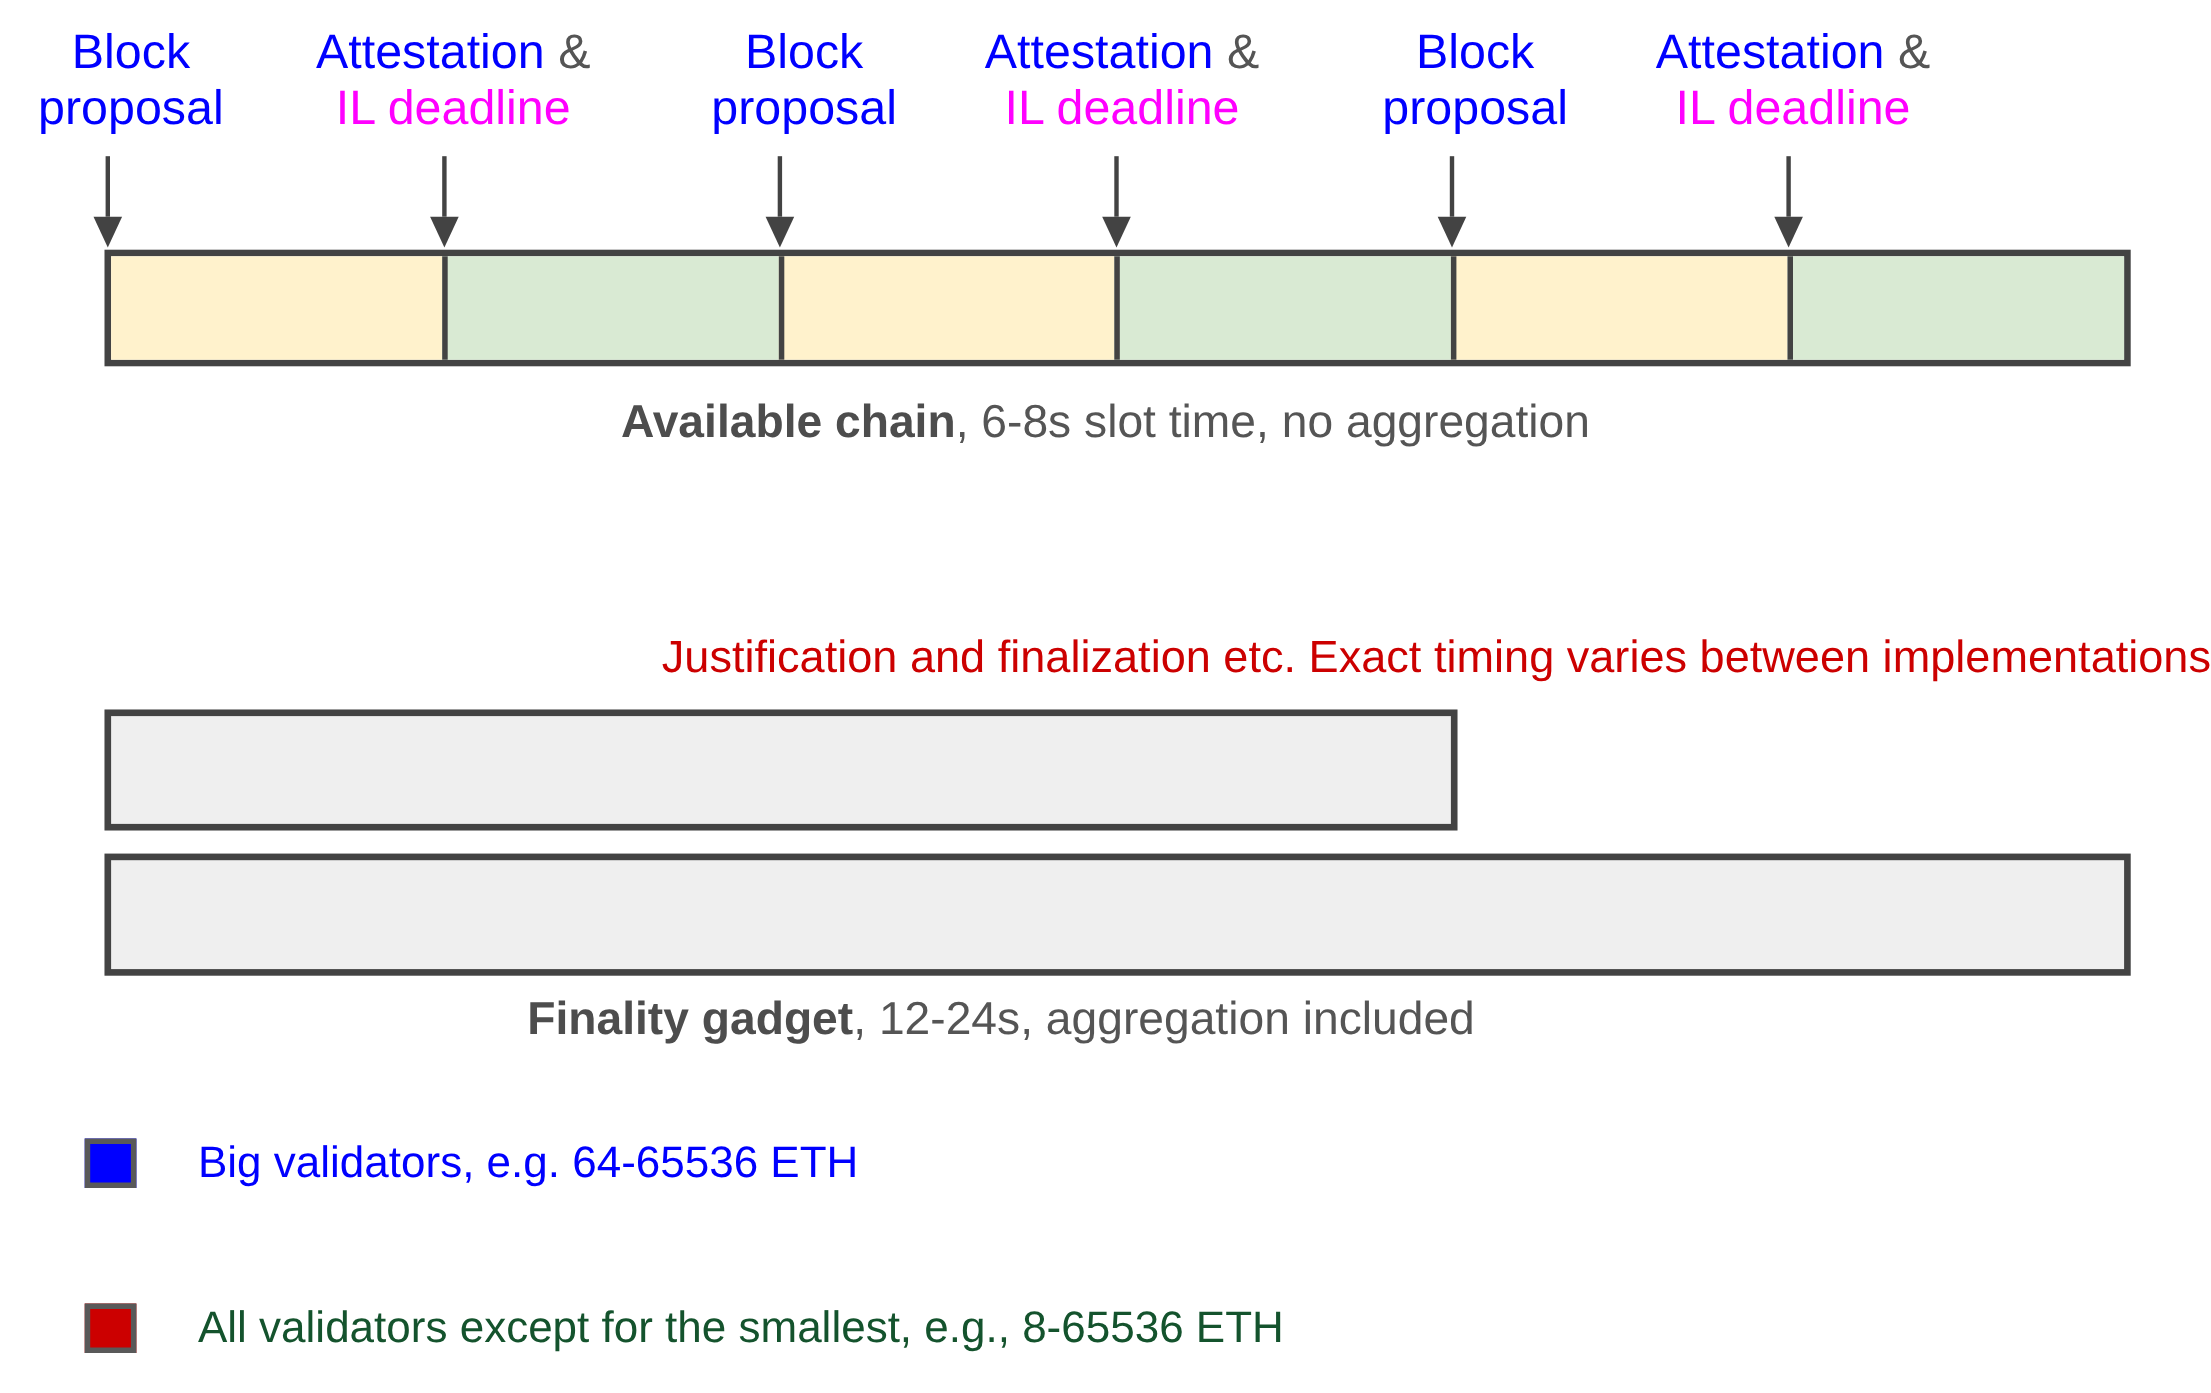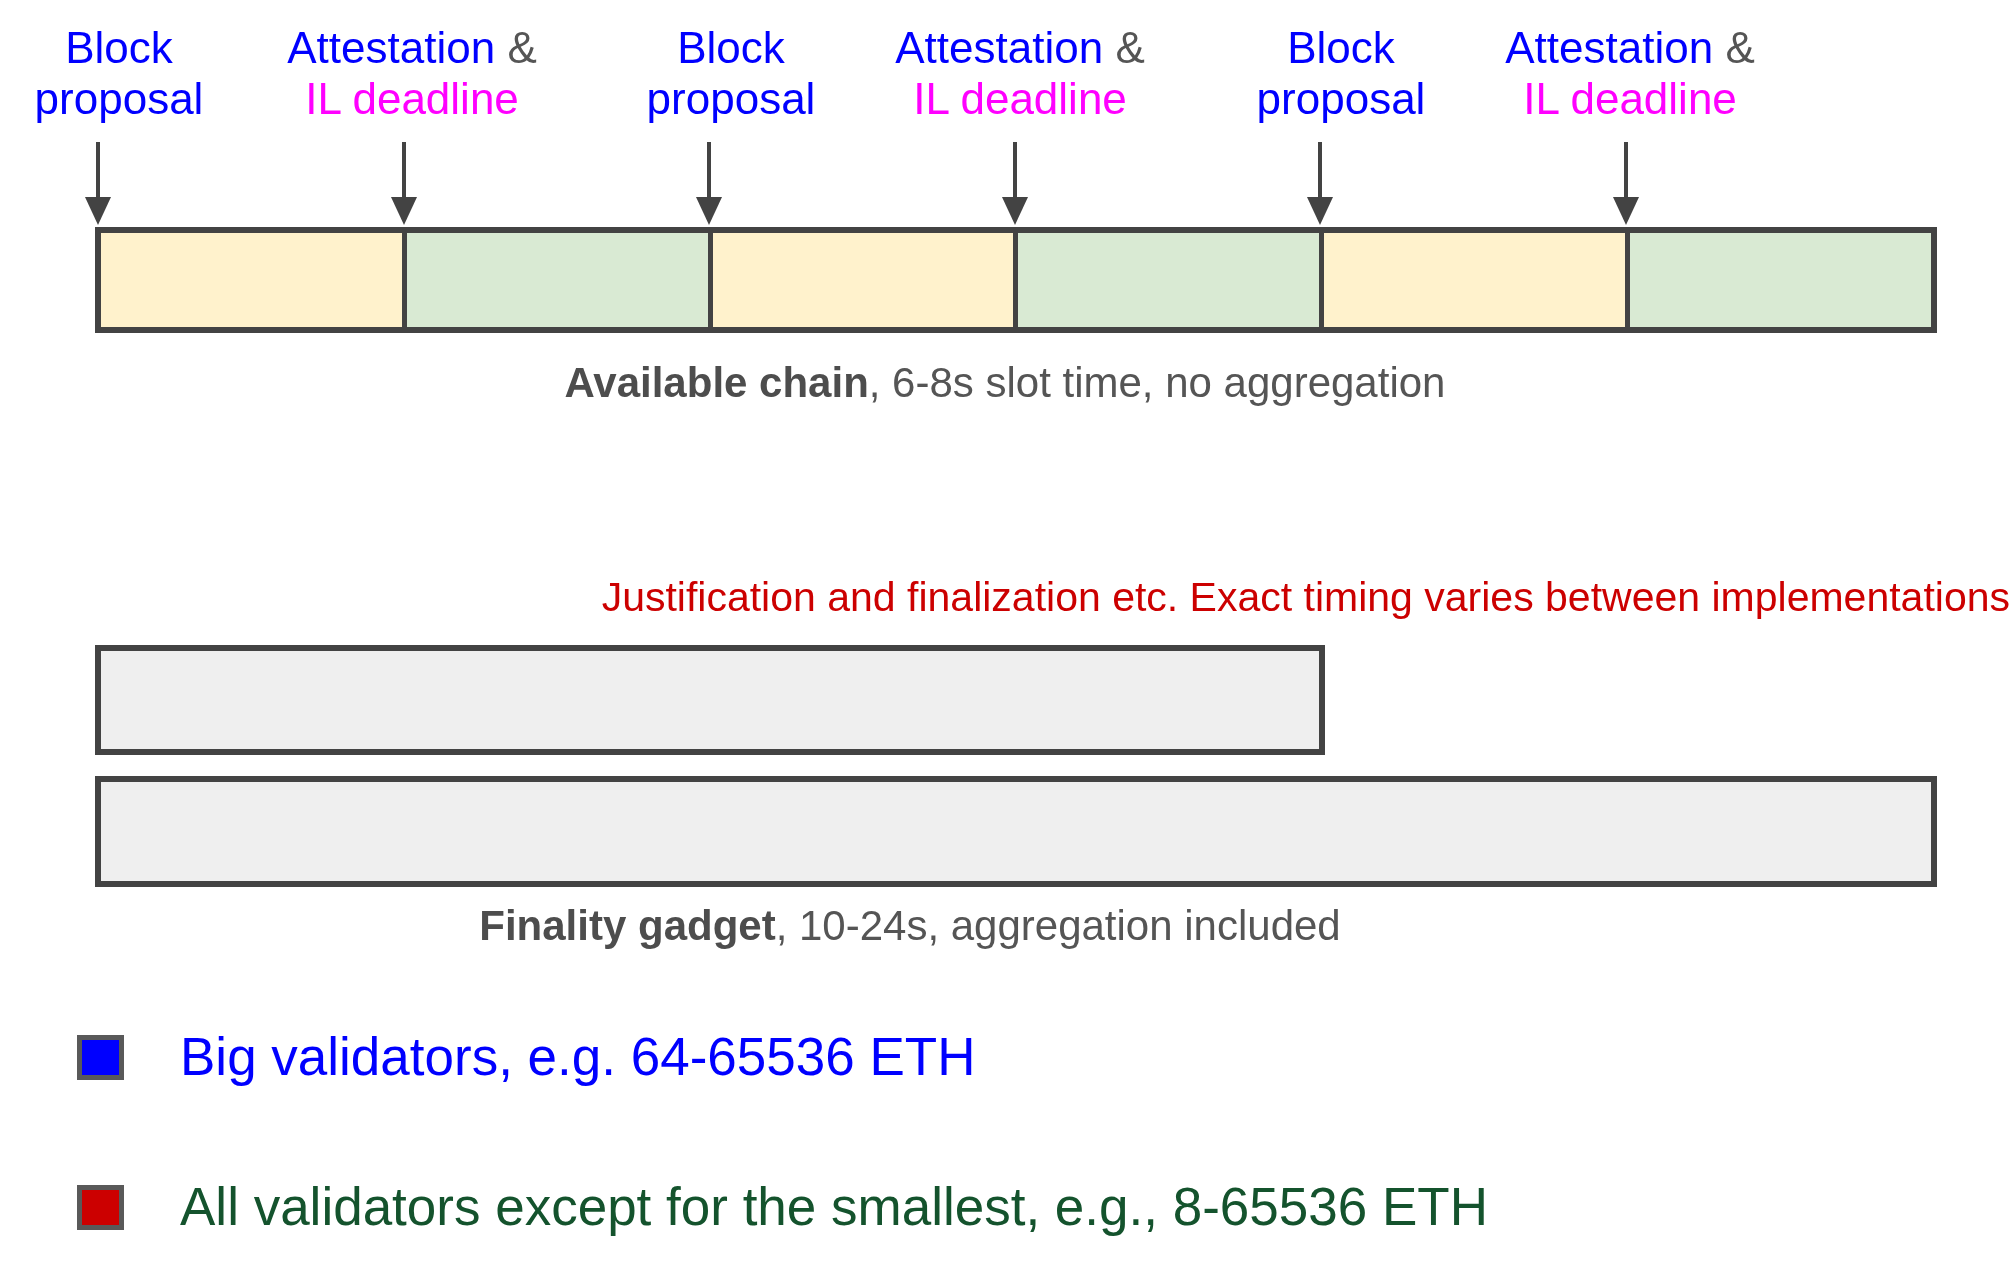--- a/index.html
+++ b/index.html
@@ -91,21 +91,21 @@
     display: flex;
     align-items: center;
   }
   .swatch {
     width: 37px; height: 35px;
     border: 5px solid #595959;
     flex: 0 0 auto;
   }
   .legend-text {
     margin-left: 56px;
-    font-size: 53px;
+    font-size: 40px;
     line-height: 48px;
     white-space: nowrap;
   }
 </style>
 </head>
 <body>
 
 <div class="canvas">
 
   <div class="marker-label" style="left:119px">
@@ -170,21 +170,21 @@
   <div class="caption" style="top:358px; width:2010px">
     <span class="cap-bold">Available chain</span><span>, 6-8s slot time, no aggregation</span>
   </div>
 
   <div class="note" style="top: 574px; color: rgb(204, 0, 0);">Justification and finalization etc. Exact timing varies between implementations</div>
 
   <div class="gray-bar" style="top:645px; width:1230px; height:110px"></div>
   <div class="gray-bar" style="top:776px; width:1842px; height:111px"></div>
 
   <div class="caption" style="top:901px; width:1820px">
-    <span class="cap-bold">Finality gadget</span><span>, 10-24s, aggregation included</span>
+    <span class="cap-bold">Finality gadget</span><span>, 12-24s, aggregation included</span>
   </div>
 
   <div class="legend-row" style="top:1033px">
     <span class="swatch" style="background: rgb(0, 0, 255);"></span>
     <span class="legend-text" style="color: rgb(0, 0, 255);">Big validators, e.g. 64-65536 ETH</span>
   </div>
   <div class="legend-row" style="top:1183px">
     <span class="swatch" style="background: rgb(204, 0, 0);"></span>
     <span class="legend-text" style="color: #14532d;">All validators except for the smallest, e.g., 8-65536 ETH</span>
   </div>

